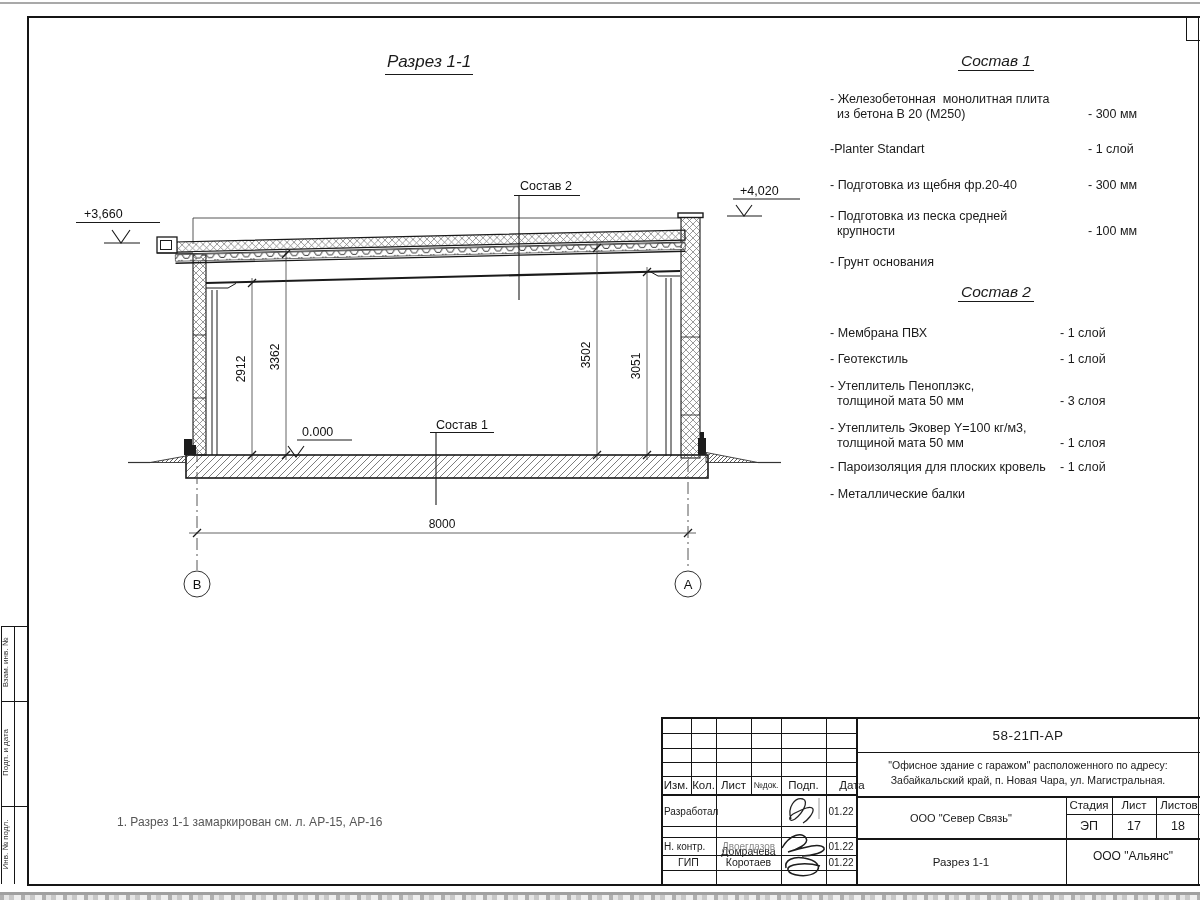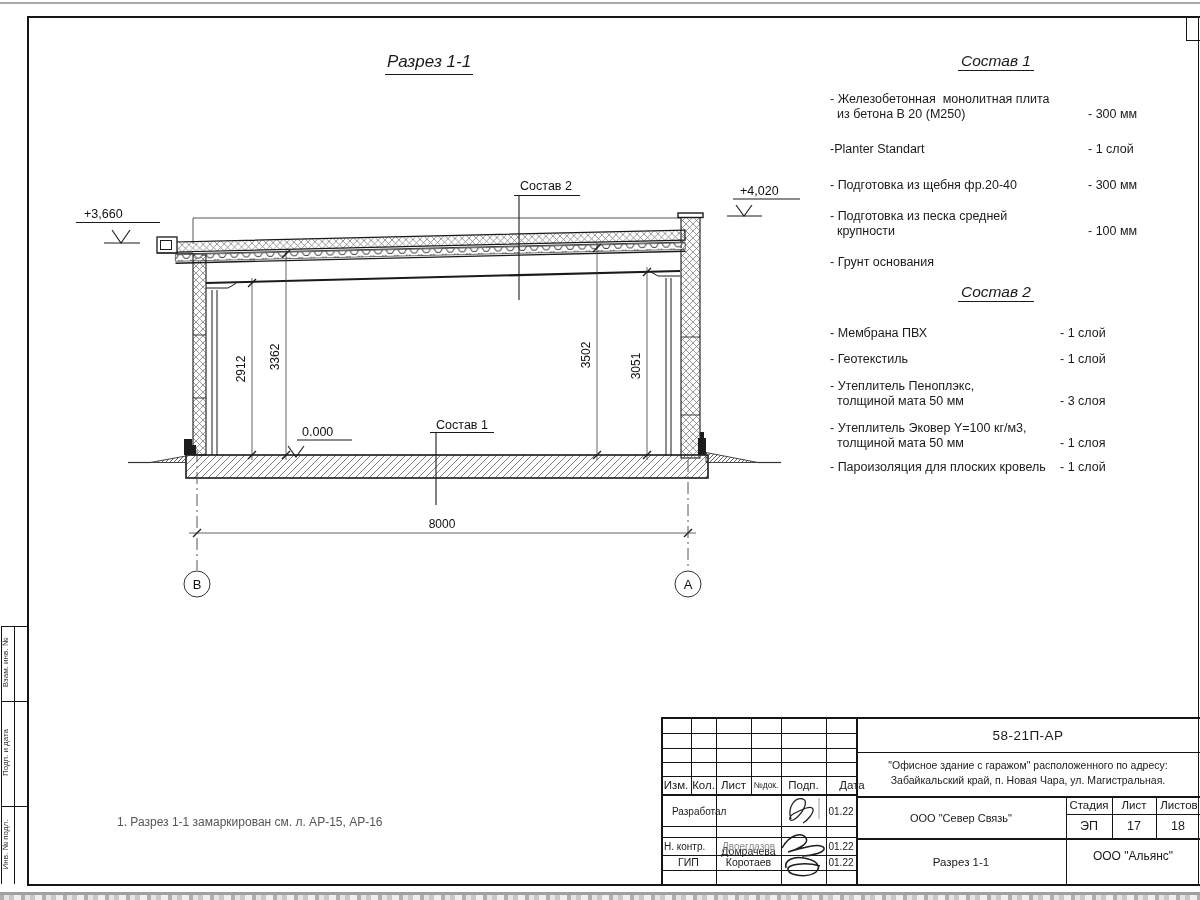--- a/index.html
+++ b/index.html
@@ -242,20 +242,24 @@
     </div>
     <div class="list-row" style="margin-top:12px;">
       <span class="nm">- Утеплитель Эковер Y=100 кг/м3,
   толщиной мата 50 мм</span>
       <span class="vl2">- 1 слоя</span>
     </div>
     <div class="list-row" style="margin-top:9px;">
       <span class="nm">- Пароизоляция для плоских кровель</span>
       <span class="vl2">- 1 слой</span>
     </div>
+    <div class="list-row" style="margin-top:12px;">
+      <span class="nm">- Металлические балки</span>
+      <span class="vl2"></span>
+    </div>
   </div>
 
   <div class="t note" style="left:117px;top:815px;">1. Разрез 1-1 замаркирован см. л. АР-15, АР-16</div>
 
   <div class="hl" style="left:661px;top:717px;width:539px;height:2px;"></div>
   <div class="vl" style="left:661px;top:717px;height:168px;width:2px;"></div>
   <div class="hl" style="left:661px;top:733px;width:195px;"></div>
   <div class="hl" style="left:661px;top:748px;width:195px;"></div>
   <div class="hl" style="left:661px;top:762px;width:195px;"></div>
   <div class="hl" style="left:661px;top:776px;width:195px;"></div>
@@ -279,21 +283,21 @@
   <div class="vl" style="left:1112px;top:796px;height:42px;"></div>
   <div class="vl" style="left:1156px;top:796px;height:42px;"></div>
 
   <div class="cell" style="left:661px;top:776px;width:30px;height:18px;font-size:11.5px;">Изм.</div>
   <div class="cell" style="left:691px;top:776px;width:25px;height:18px;font-size:11.5px;">Кол.</div>
   <div class="cell" style="left:716px;top:776px;width:35px;height:18px;font-size:11.5px;">Лист</div>
   <div class="cell" style="left:751px;top:776px;width:30px;height:18px;font-size:8.5px;">№док.</div>
   <div class="cell" style="left:781px;top:776px;width:45px;height:18px;font-size:11.5px;">Подп.</div>
   <div class="cell" style="left:826px;top:776px;width:52px;height:18px;font-size:11.5px;">Дата</div>
 
-  <div class="cell" style="left:662px;top:796px;width:54px;height:30px;font-size:10px;justify-content:flex-start;padding-left:10px;">Разработал</div>
+  <div class="cell" style="left:662px;top:796px;width:54px;height:30px;font-size:10px;justify-content:flex-start;padding-left:2px;">Разработал</div>
   <div class="cell" style="left:716px;top:796px;width:65px;height:30px;font-size:10.5px;margin-top:40px;">Домрачева</div>
   <div class="cell" style="left:826px;top:796px;width:30px;height:30px;font-size:10px;">01.22</div>
 
   <div class="cell" style="left:662px;top:837px;width:54px;height:18px;font-size:10px;justify-content:flex-start;padding-left:2px;">Н. контр.</div>
   <div class="cell" style="left:716px;top:837px;width:65px;height:18px;font-size:10px;color:#8a8a8a;">Двоеглазов</div>
   <div class="cell" style="left:826px;top:837px;width:30px;height:18px;font-size:10px;">01.22</div>
 
   <div class="cell" style="left:662px;top:855px;width:54px;height:15px;font-size:10.5px;justify-content:flex-start;padding-left:16px;">ГИП</div>
   <div class="cell" style="left:716px;top:855px;width:65px;height:15px;font-size:10.5px;">Коротаев</div>
   <div class="cell" style="left:826px;top:855px;width:30px;height:15px;font-size:10px;">01.22</div>

